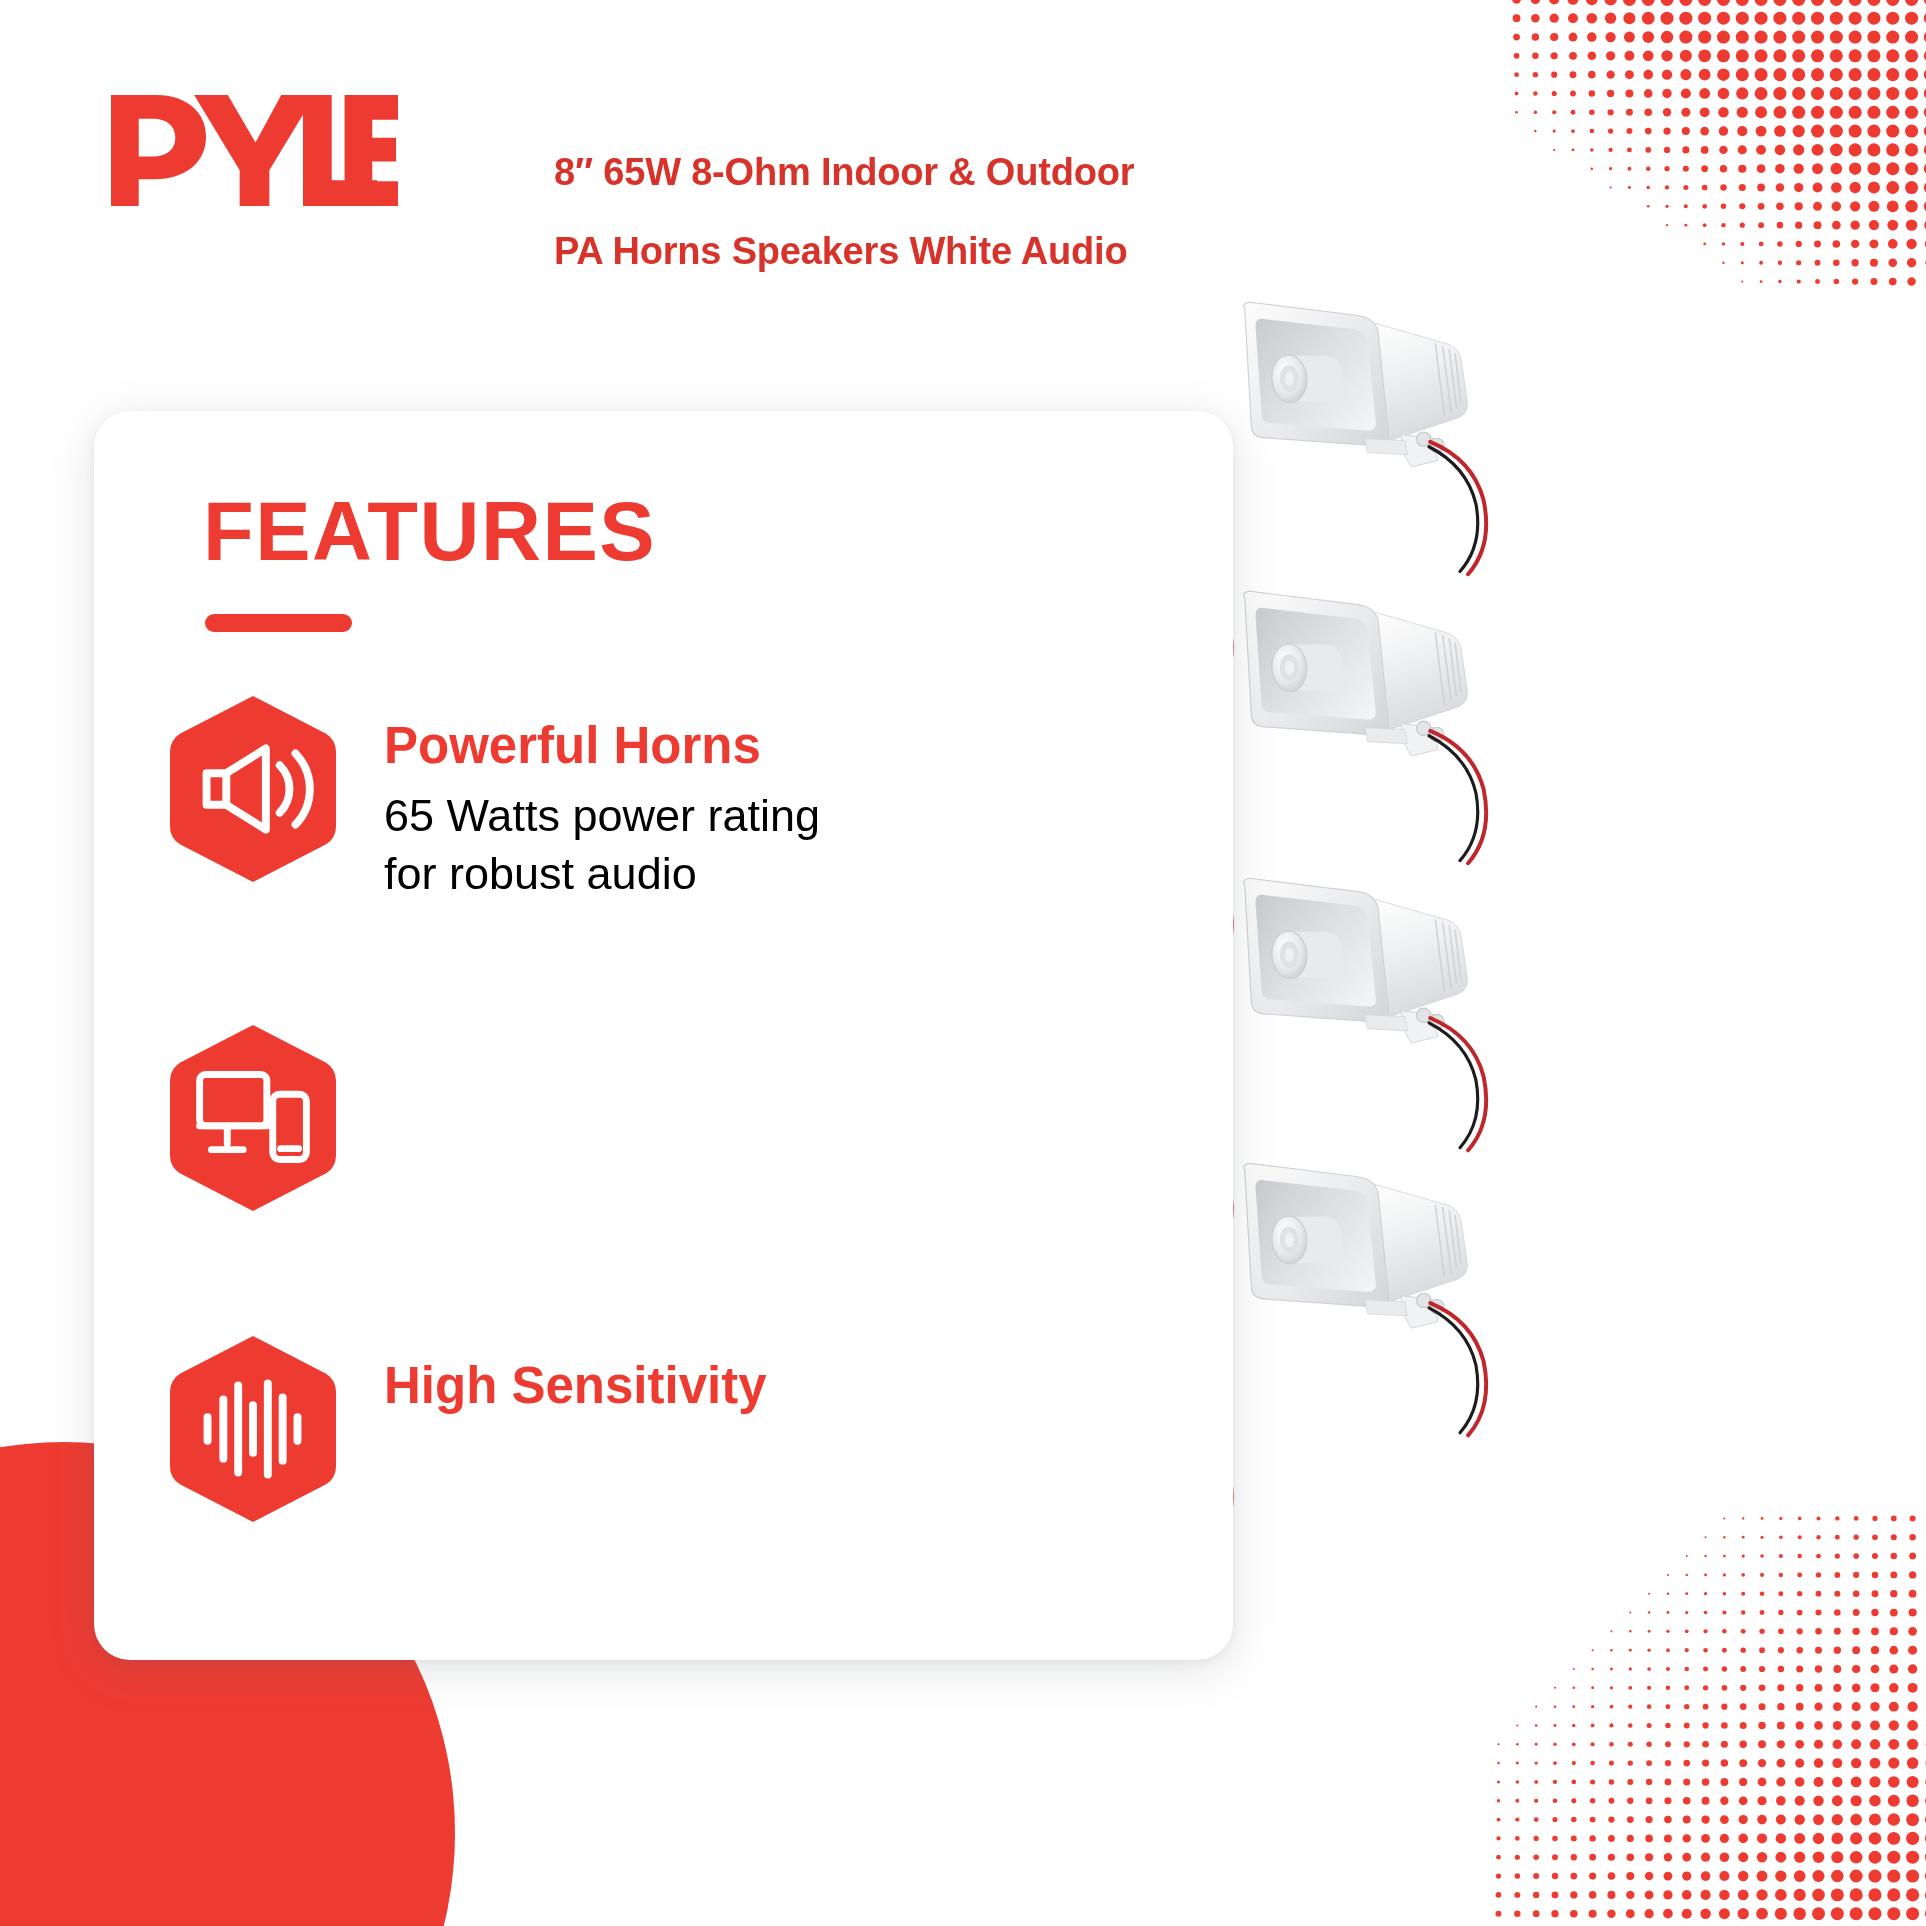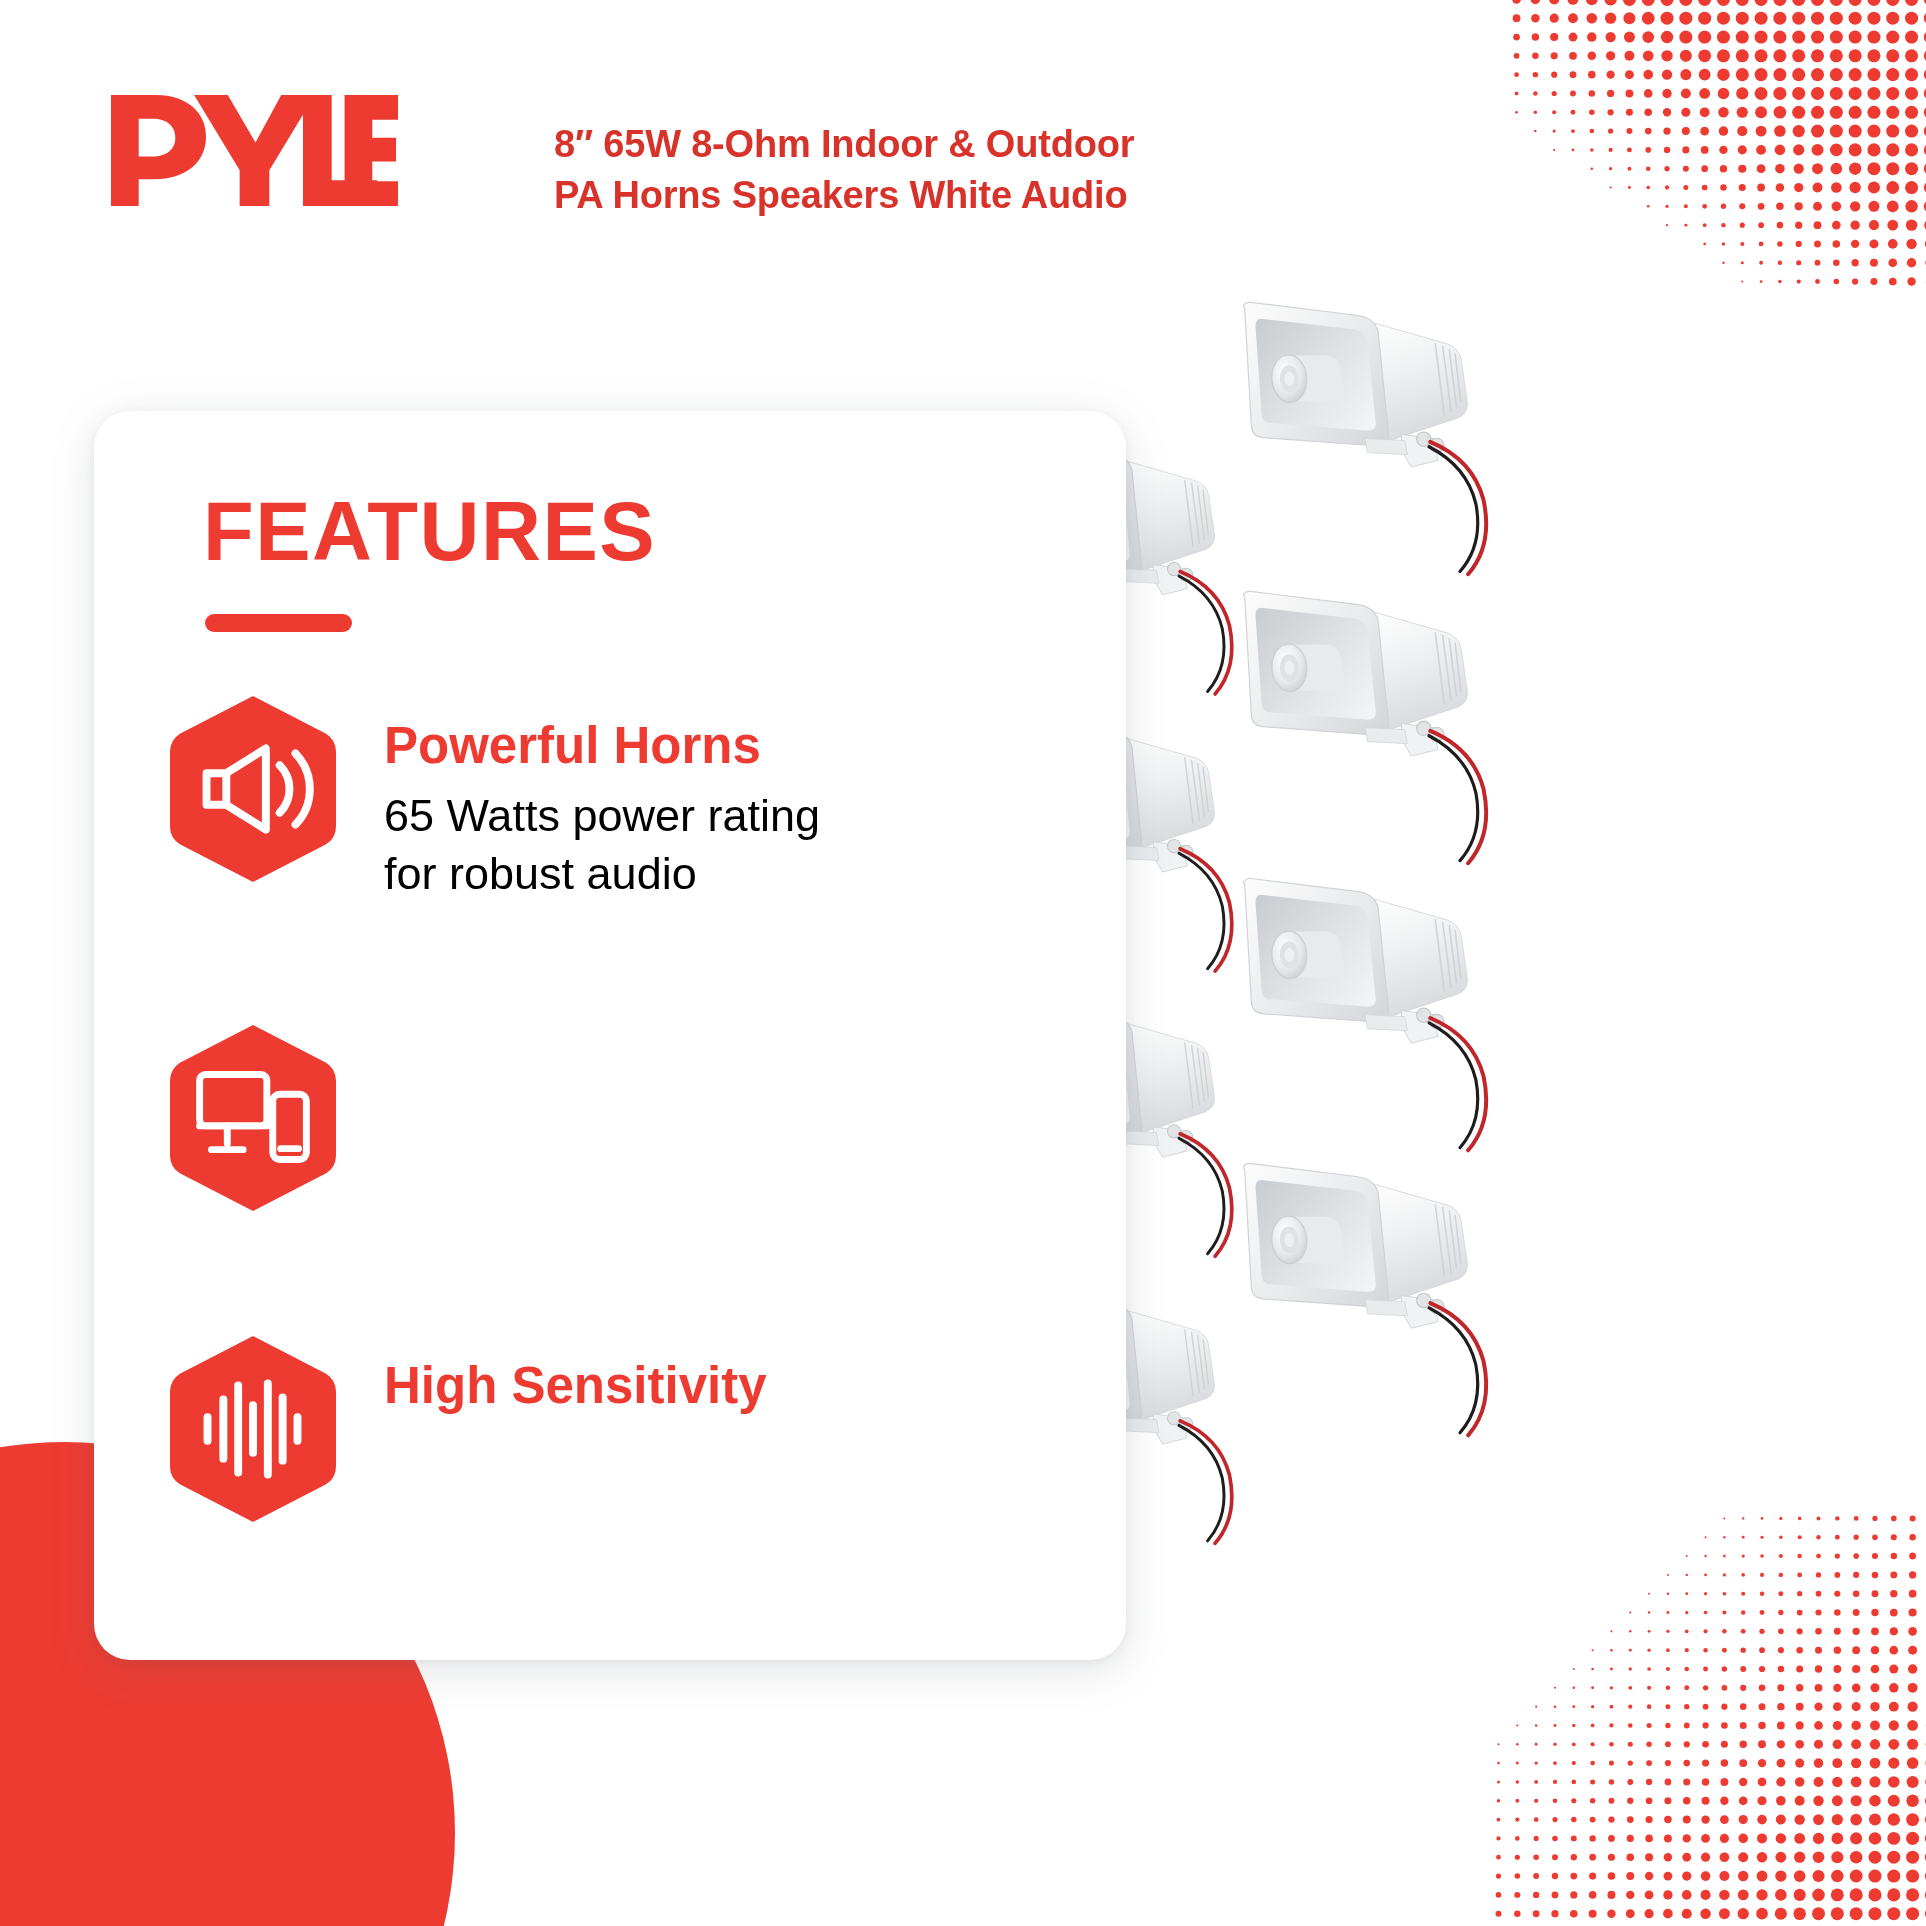--- a/index.html
+++ b/index.html
@@ -71,28 +71,29 @@
     top: 119px;
     width: 752px;
   }
   .title-line {
     color: #d8332b;
     font-size: 38px;
     font-weight: bold;
     line-height: 1.34;
     letter-spacing: -0.2px;
     white-space: nowrap;
+    margin-top: 28px;
   }
 
   
   .card {
     position: absolute;
     left: 94px;
     top: 411px;
-    width: 1032px;
+    width: 1139px;
     height: 1249px;
     background: #ffffff;
     border-radius: 36px;
     box-shadow: 0 10px 46px rgba(90, 95, 105, 0.17),
                 0 2px 10px rgba(90, 95, 105, 0.09);
   }
 
   .features-heading {
     position: absolute;
     left: 109px;

